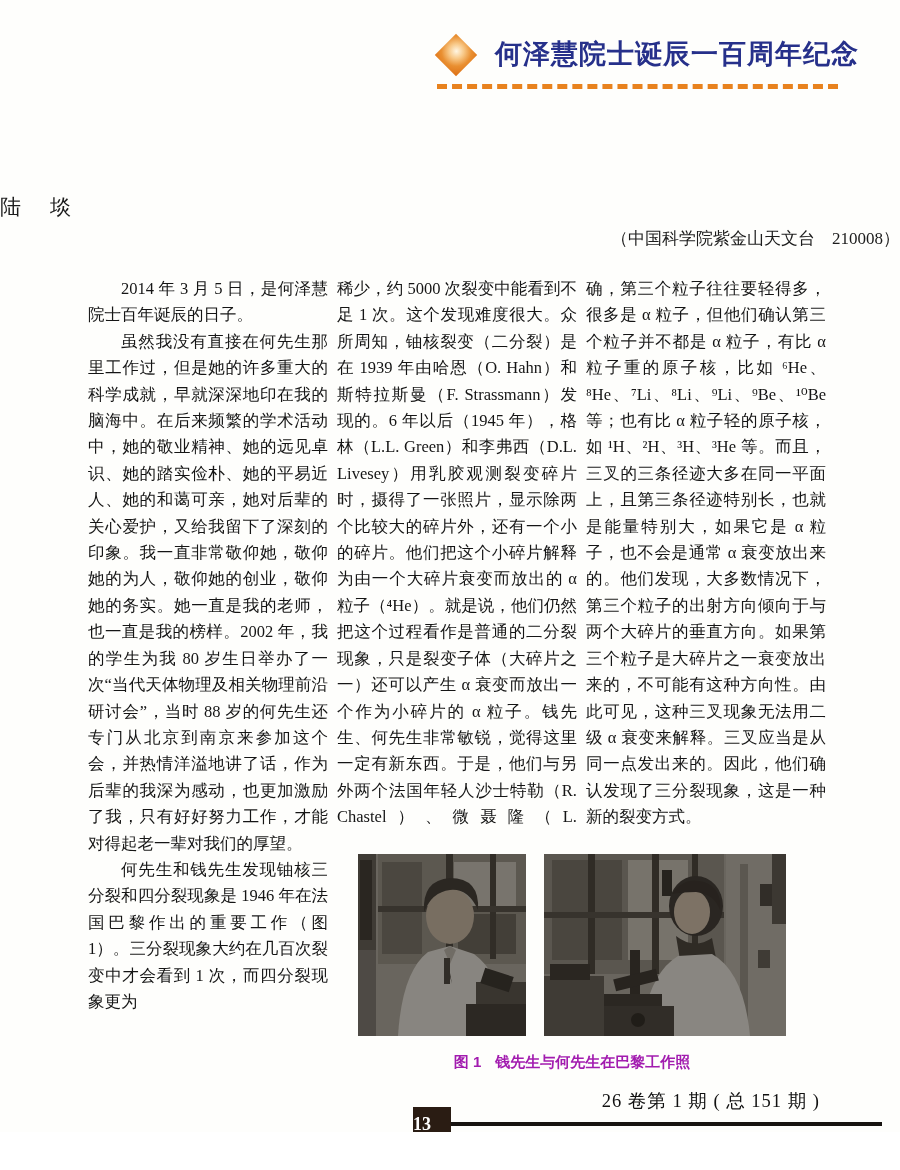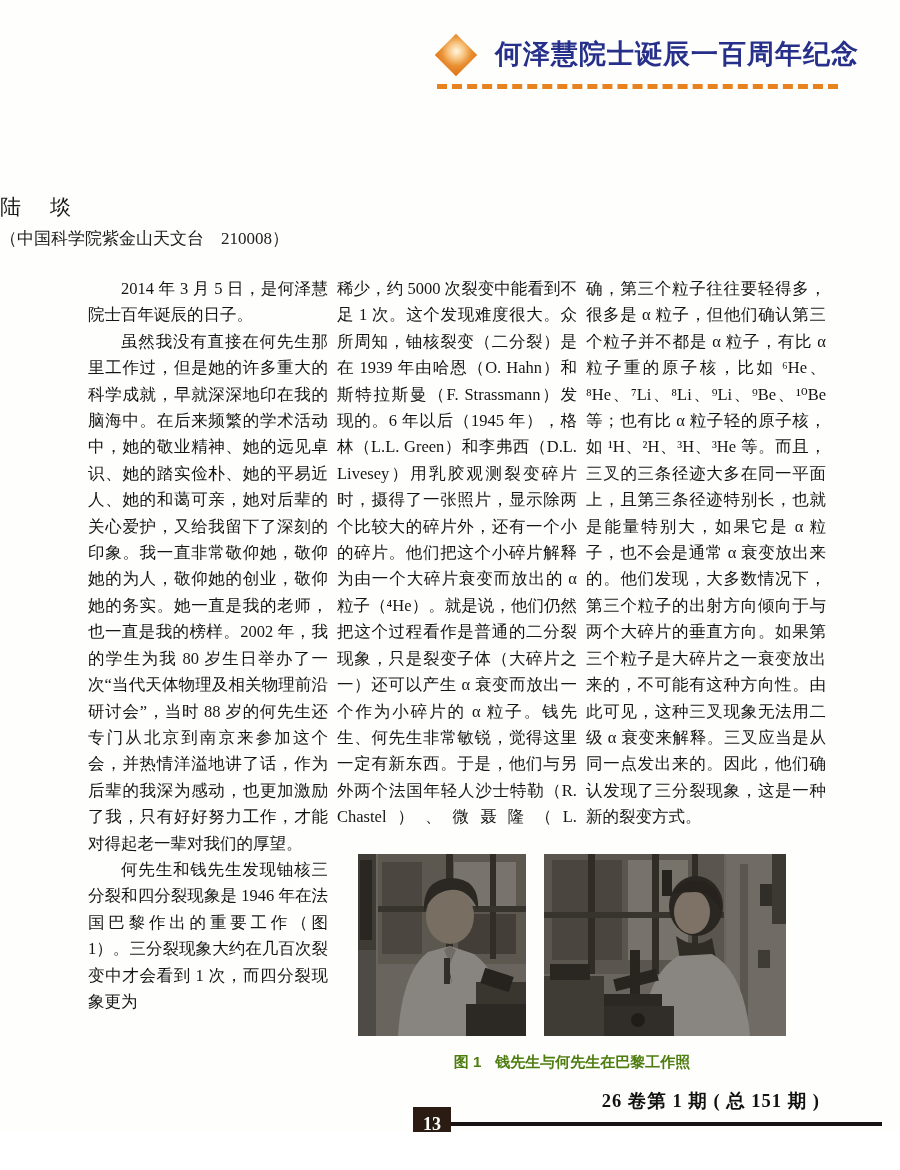--- a/index.html
+++ b/index.html
@@ -56,21 +56,21 @@
     position: absolute;
     top: 193px; left: 0; width: 100%;
     text-align: left;
     font-size: 21px;
     color: #1c1c1c;
     letter-spacing: 4px;
   }
   .affiliation {
     position: absolute;
     top: 227px; left: 0; width: 100%;
-    text-align: left;
+    text-align: right;
     font-size: 17px;
     color: #1c1c1c;
   }
 
   
   .body-area {
     position: absolute;
     top: 276px; left: 88px; width: 738px;
     display: flex;
     gap: 9px;
@@ -95,42 +95,42 @@
   }
   .photos { display: flex; gap: 18px; }
   .photo { background: #b5b1a8; overflow: hidden; }
   .photo svg { display: block; }
   .fig-caption {
     margin-top: 17px;
     text-align: center;
     font-family: "Liberation Sans", "DejaVu Sans", sans-serif;
     font-weight: bold;
     font-size: 15px;
-    color: #4d7c0f;
+    color: #a21caf;
   }
   .fig-caption .cap-label { margin-right: 14px; }
 
   
   .issue-info {
     position: absolute;
     top: 1088px; right: 80px;
     font-size: 18.5px;
-    font-weight: bold;
+    font-weight: normal;
     color: #111;
     letter-spacing: 1px;
   }
   .page-box {
     position: absolute;
     top: 1107px; left: 413px;
     width: 38px; height: 34px;
     background: #2a1c13;
     color: #ffffff;
     font-size: 18px;
     font-weight: bold;
-    text-align: center;
+    text-align: left;
     line-height: 34px;
   }
   .footer-line {
     position: absolute;
     top: 1122px; left: 451px; right: 18px;
     height: 4px;
     background: #171310;
   }
 </style>
 </head>

